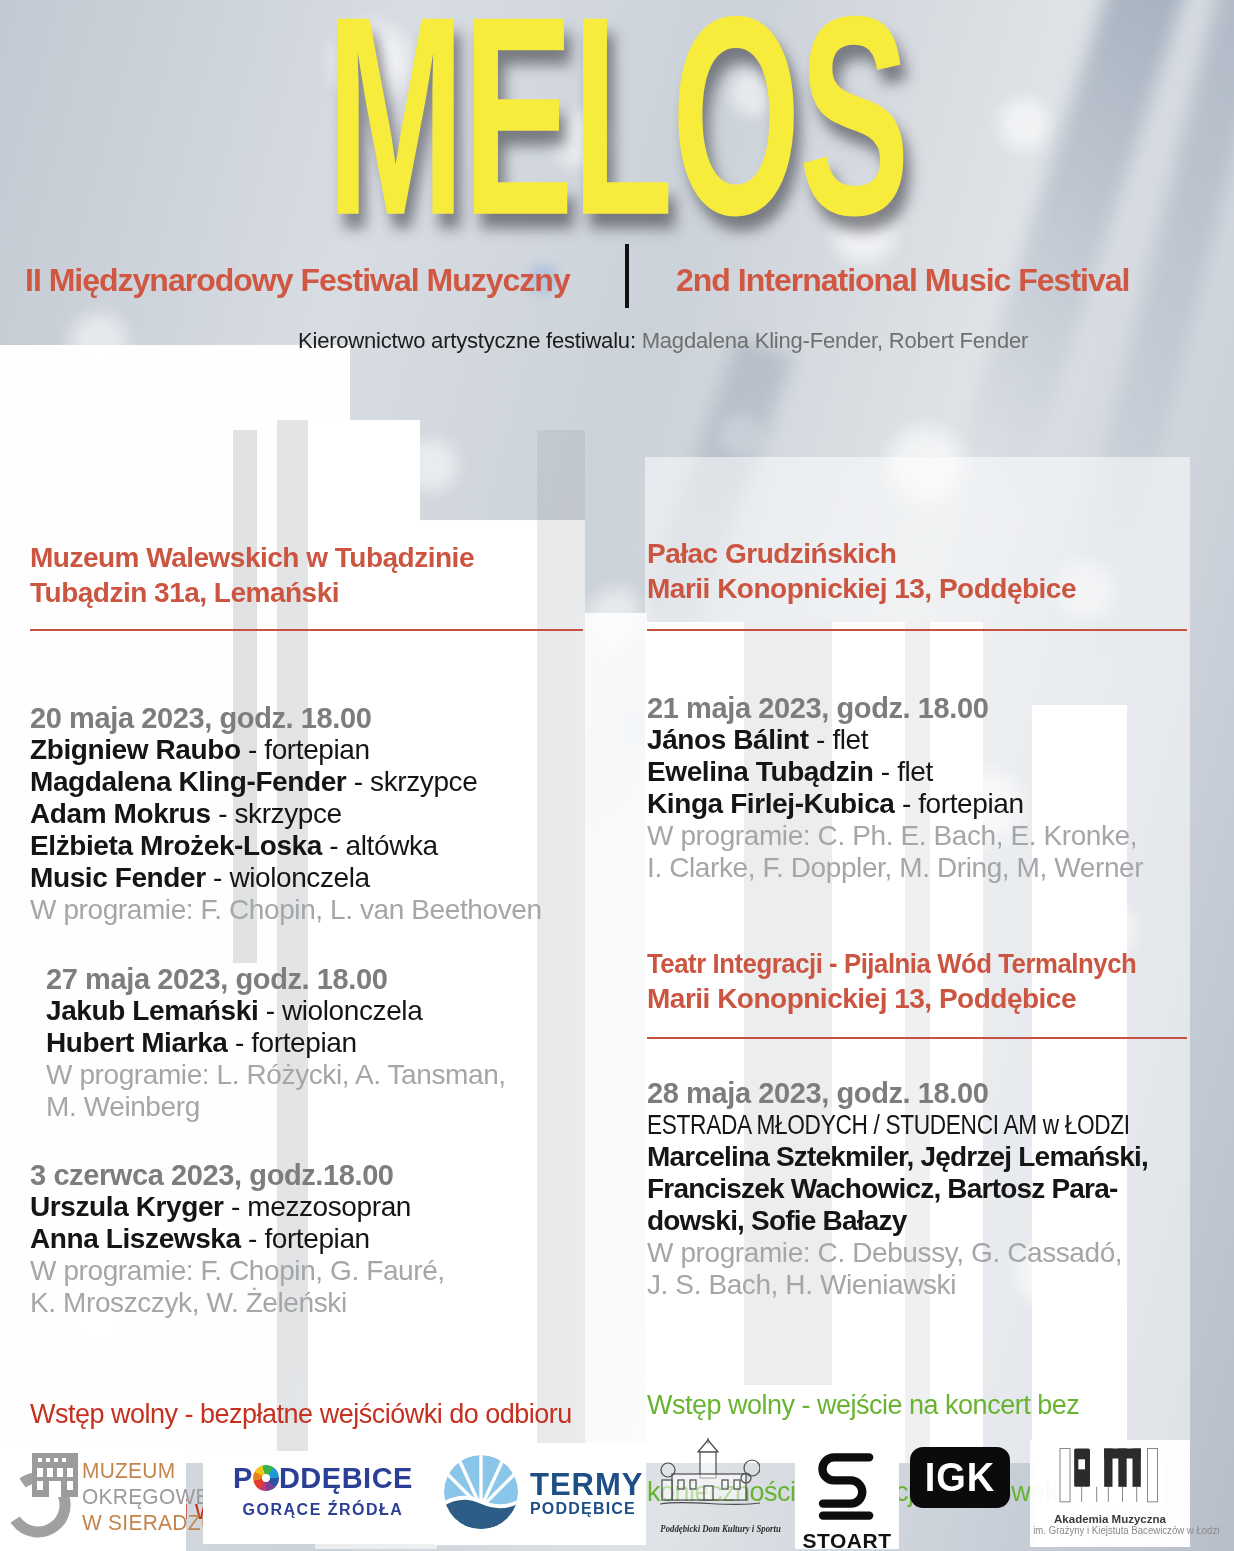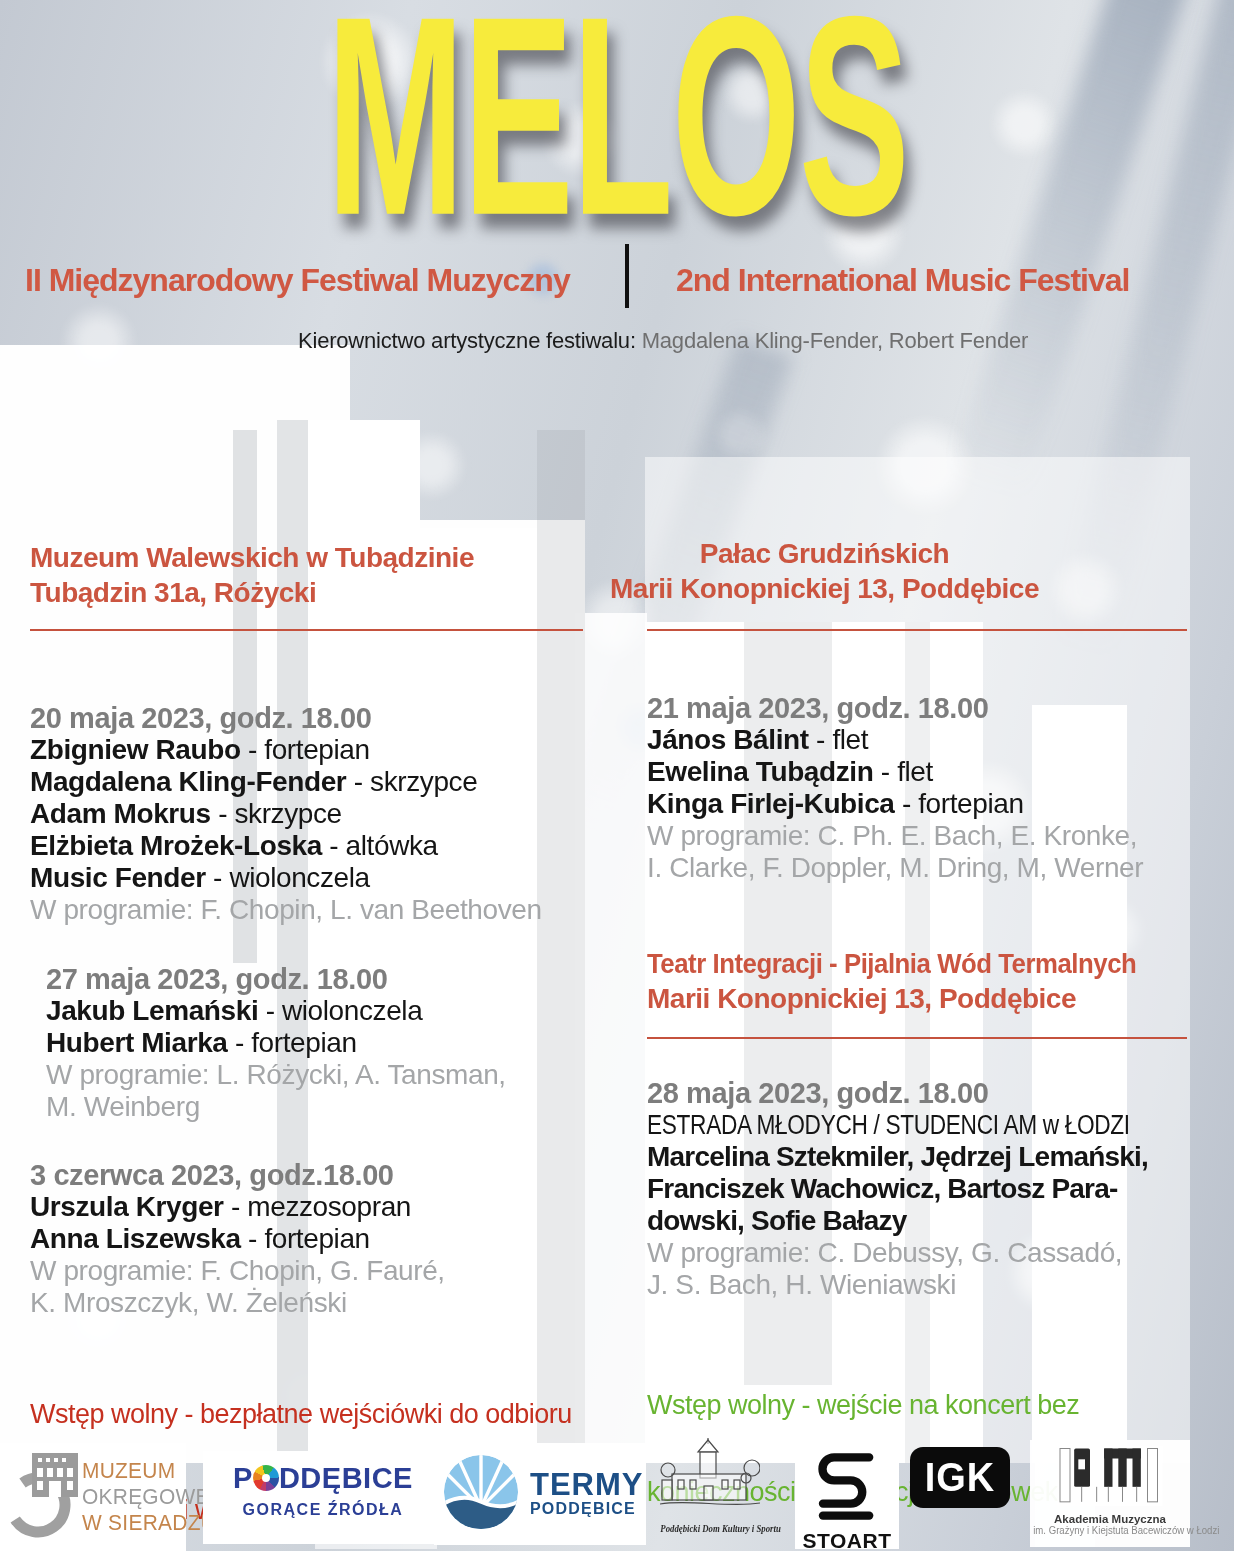--- a/index.html
+++ b/index.html
@@ -78,21 +78,21 @@
   .adm{font-size:27px;line-height:32px;letter-spacing:-.5px;white-space:pre-wrap;}
   .adm-left{color:#c5301f;}
   .adm-right{color:#68b431;line-height:29px;}
   .squeeze{display:inline-block;transform:scaleX(.92);transform-origin:left center;}
   #lc-venue{left:30px;top:540px;}
   #lc-rule{left:30px;top:629px;width:553px;}
   #lc-c1{left:30px;top:702px;}
   #lc-c2{left:30px;top:963px;margin-left:16px;}
   #lc-c3{left:30px;top:1159px;}
   #lc-adm{left:30px;top:1334px;}
-  #rc-venue1{left:610px;top:536px;text-align:center;}
+  #rc-venue1{left:647px;top:536px;}
   #rc-rule1{left:647px;top:629px;width:540px;}
   #rc-c1{left:647px;top:692px;}
   #rc-venue2{left:647px;top:946px;}
   #rc-rule2{left:647px;top:1037px;width:540px;}
   #rc-c2{left:647px;top:1077px;}
   #rc-adm{left:647px;top:1333px;}
   
   .card{position:absolute;background:#fff;}
   .muzeum{left:0;top:1443px;width:186px;height:108px;display:flex;align-items:center;padding:4px 2px;}
   .muzeum-text{font-size:22px;line-height:26px;letter-spacing:.3px;transform:scaleX(.95);transform-origin:left center;white-space:nowrap;}
@@ -147,21 +147,21 @@
   <h1 class="abs melos"><span class="melos-inner">MELOS</span></h1>
   <div class="abs sub pl">II Międzynarodowy Festiwal Muzyczny</div>
   <div class="abs sub-div"></div>
   <div class="abs sub en">2nd International Music Festival</div>
   <div class="abs direction">
     <span class="dir-label">Kierownictwo artystyczne festiwalu:</span><span class="dir-names"> Magdalena Kling-Fender, Robert Fender</span>
   </div>
 
   <div class="abs venue" id="lc-venue">
     <div>Muzeum Walewskich w Tubądzinie</div>
-    <div>Tubądzin 31a, Różycki</div>
+    <div>Tubądzin 31a, Lemański</div>
   </div>
   <div class="abs rule" id="lc-rule"></div>
 
   <div class="abs cblock" id="lc-c1">
     <div class="date">20 maja 2023, godz. 18.00</div>
     <div><span class="pname">Zbigniew Raubo</span> <span class="pinstr">- fortepian</span></div>
     <div><span class="pname">Magdalena Kling-Fender</span> <span class="pinstr">- skrzypce</span></div>
     <div><span class="pname">Adam Mokrus</span> <span class="pinstr">- skrzypce</span></div>
     <div><span class="pname">Elżbieta Mrożek-Loska</span> <span class="pinstr">- altówka</span></div>
     <div><span class="pname">Music Fender</span> <span class="pinstr">- wiolonczela</span></div>

